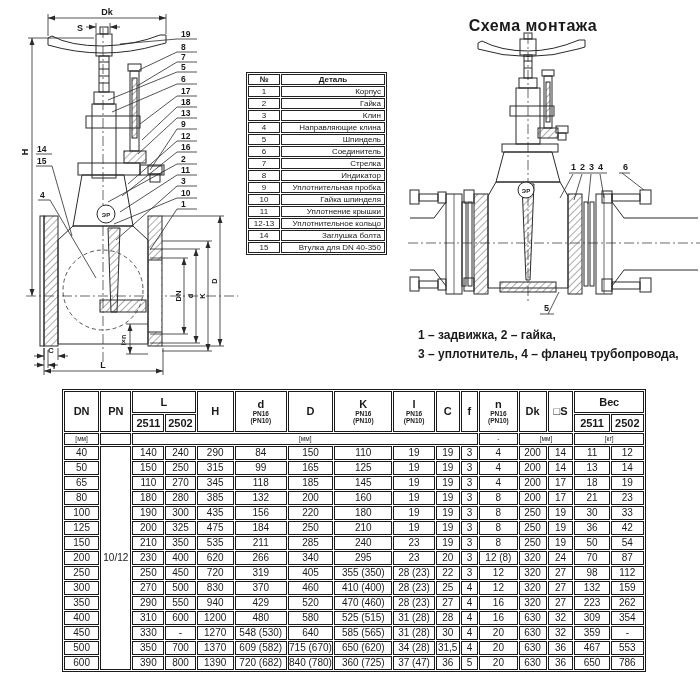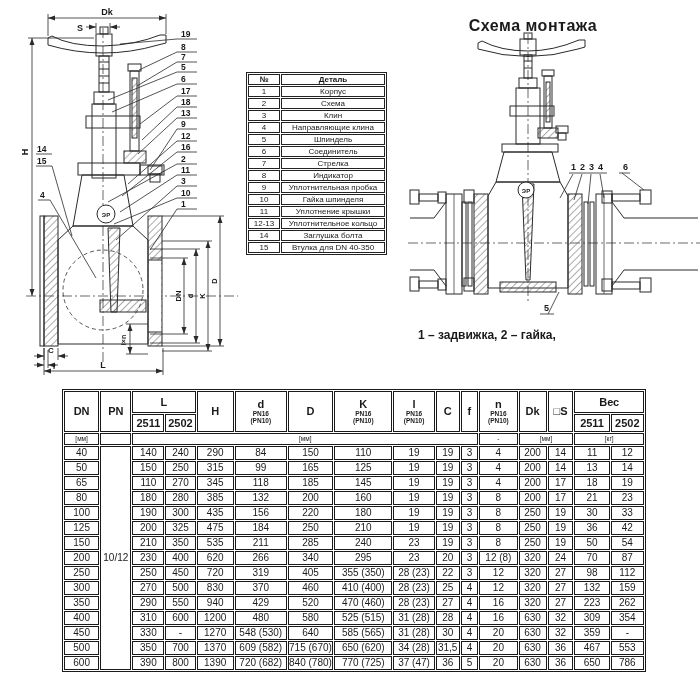--- a/index.html
+++ b/index.html
@@ -13,21 +13,21 @@
 
   
   #parts-table{left:246px;top:72px;}
   #parts-table table{border-collapse:separate;border-spacing:1.5px;background:#fff;border:1px solid #222;}
   #parts-table th,#parts-table td{
     border:1px solid #222;font-size:8px;line-height:9px;padding:0 3px;height:9px;
     white-space:nowrap;font-weight:400;
   }
   #parts-table th{text-align:center;font-weight:700;}
   #parts-table td.pn{text-align:center;width:24px;}
-  #parts-table td.pl{text-align:center;min-width:96px;}
+  #parts-table td.pl{text-align:right;min-width:96px;}
 
   
   #mount-title{left:408px;top:17px;width:250px;text-align:center;font-size:16px;font-weight:700;letter-spacing:.5px;}
   #legend{left:418px;top:326px;width:275px;font-size:12px;font-weight:600;line-height:19px;}
 
   
   #dim-wrap{left:62px;top:389px;}
   #dim-table{border-collapse:separate;border-spacing:1.5px;table-layout:fixed;width:584px;border:1.5px solid #1a1a1a;background:#fff;}
   #dim-table th,#dim-table td{border:1px solid #1a1a1a;text-align:center;vertical-align:middle;padding:0;overflow:hidden;}
   #dim-table thead th{font-size:11px;font-weight:700;line-height:11px;}
@@ -235,21 +235,21 @@
         <th>Деталь</th>
       </tr>
     </thead>
     <tbody id="parts-body">
         <tr>
           <td class="pn">1</td>
           <td class="pl">Корпус</td>
         </tr>
         <tr>
           <td class="pn">2</td>
-          <td class="pl">Схема</td>
+          <td class="pl">Гайка</td>
         </tr>
         <tr>
           <td class="pn">3</td>
           <td class="pl">Клин</td>
         </tr>
         <tr>
           <td class="pn">4</td>
           <td class="pl">Направляющие клина</td>
         </tr>
         <tr>
@@ -391,20 +391,21 @@
       <text x="181" y="140" font-size="9" font-weight="bold">3</text>
       <text x="190" y="140" font-size="9" font-weight="bold">4</text>
     </g>
   <text x="215" y="140" font-size="9" font-weight="bold">6</text>
   <text x="136" y="281" font-size="9" font-weight="bold">5</text>
   <text x="118" y="163" text-anchor="middle" font-size="6" font-weight="bold">ЭР</text>
 </svg>
 
 <div id="legend" class="abs">
   <div>1 – задвижка, 2 – гайка,</div>
+  <div>3 – уплотнитель, 4 – фланец трубопровода,</div>
 </div>
 
 <div id="dim-wrap" class="abs">
   <table id="dim-table">
     <colgroup>
       <col style="width:34px">
         <col style="width:30px">
         <col style="width:31px">
         <col style="width:29px">
       <col style="width:36px">
@@ -710,21 +711,21 @@
           <td>467</td>
           <td>553</td>
         </tr>
         <tr>
           <td>600</td>
           <td>390</td>
           <td>800</td>
           <td>1390</td>
           <td>720 (682)</td>
           <td>840 (780)</td>
-          <td>770 (725)</td>
+          <td>360 (725)</td>
           <td>37 (47)</td>
           <td>36</td>
           <td>5</td>
           <td>20</td>
           <td>630</td>
           <td>36</td>
           <td>650</td>
           <td>786</td>
         </tr>
       </tbody>

